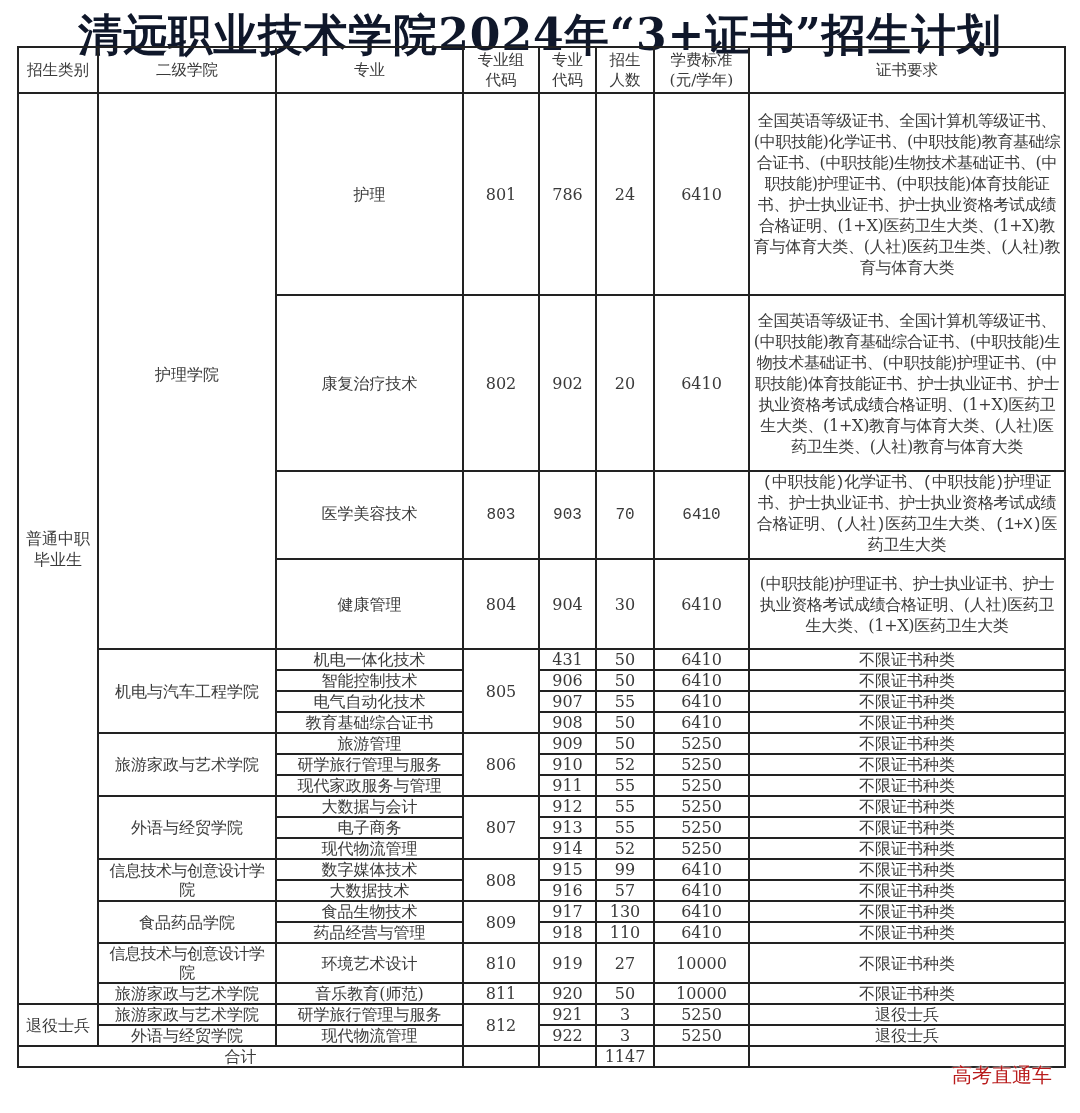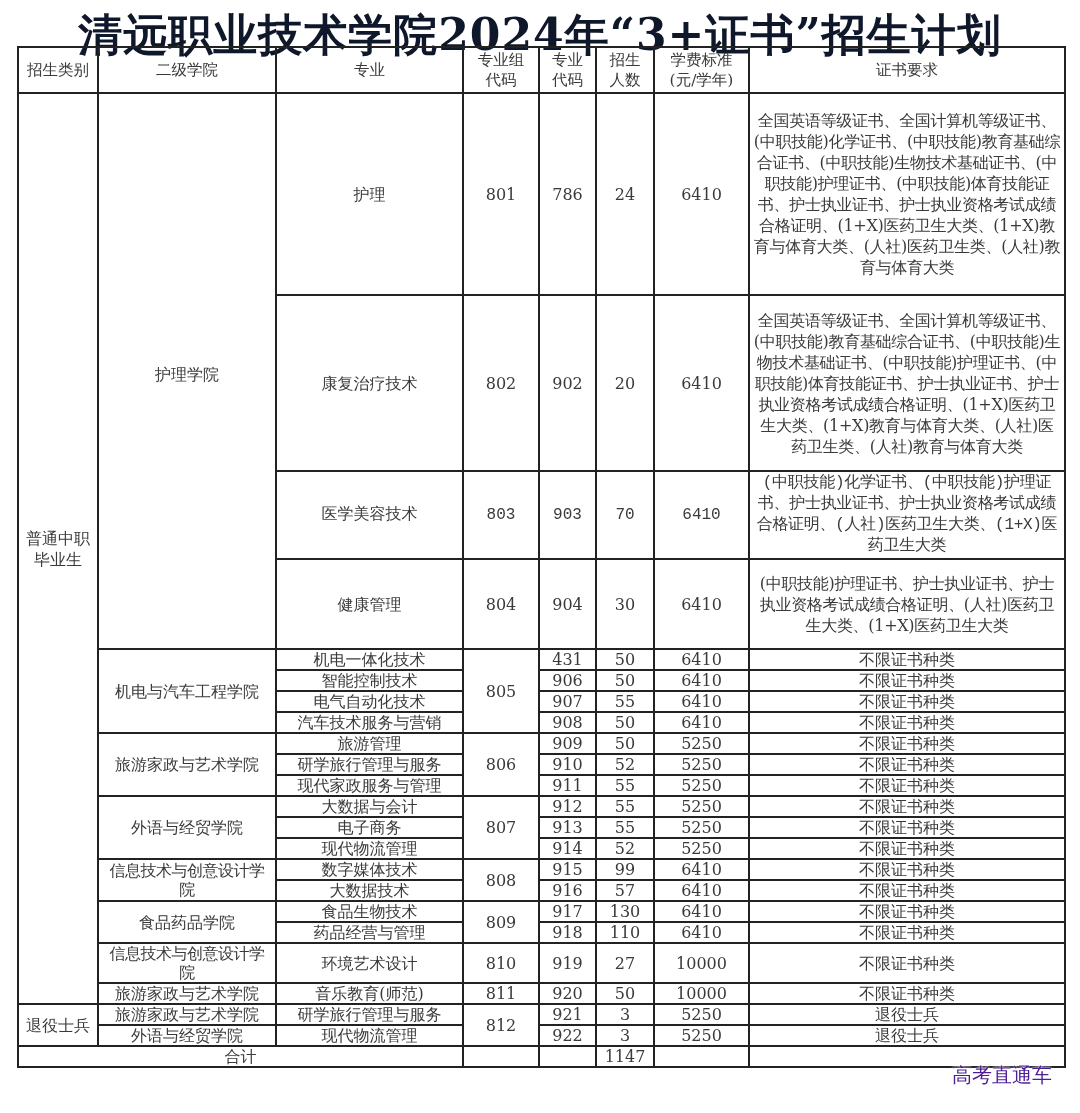--- a/index.html
+++ b/index.html
@@ -5,21 +5,21 @@
   html,body{margin:0;padding:0;background:#fff;}
   body{width:1080px;height:1113px;position:relative;overflow:hidden;font-family:"DejaVu Serif","Liberation Serif",serif;color:#333;}
   .title{position:absolute;left:0;top:8px;width:1080px;text-align:center;font-size:44px;font-weight:bold;color:#0f172a;letter-spacing:1px;line-height:54px;font-family:"DejaVu Serif","Liberation Serif",serif;}
   table.plan{position:absolute;left:17px;top:46px;border-collapse:collapse;table-layout:fixed;width:1047px;padding-left:28px;}
   table.plan td, table.plan th{border:2px solid #222;padding:0 3px;text-align:center;vertical-align:middle;font-weight:normal;font-size:16px;line-height:21px;color:#3a3a3a;overflow:hidden;}
   table.plan th{font-size:15.5px;line-height:20px;height:44px;}
   td.cert{text-align:left;font-size:15.5px;line-height:21.5px;padding:0 4px;letter-spacing:-0.3px;}
   td.small{font-size:13px;letter-spacing:-0.5px;}
   tr.r1 td{height:200px;} tr.r2 td{height:174px;} tr.r3 td{height:86px;font-family:Liberation Mono, monospace;} tr.r4 td{height:88px;}
   tr.s td{height:19px;line-height:19px;padding-top:0;padding-bottom:0;}
-  .watermark{position:absolute;right:28px;top:1062px;font-size:20px;color:#4c1d95;font-family:"DejaVu Sans","Liberation Sans",sans-serif;text-shadow:0 0 2px #fff,0 0 3px #fff;}
+  .watermark{position:absolute;right:28px;top:1062px;font-size:20px;color:#b91c1c;font-family:"DejaVu Sans","Liberation Sans",sans-serif;text-shadow:0 0 2px #fff,0 0 3px #fff;}
 </style>
 </head>
 <body>
 
 <div class="title">清远职业技术学院2024年“3+证书”招生计划</div>
 
 <table class="plan">
   <colgroup>
     <col style="width:80px">
       <col style="width:178px">
@@ -96,21 +96,21 @@
       <td>不限证书种类</td>
     </tr>
     <tr class="s">
       <td>电气自动化技术</td>
       <td>907</td>
       <td>55</td>
       <td>6410</td>
       <td>不限证书种类</td>
     </tr>
     <tr class="s">
-      <td>汽车技术服务与营销</td>
+      <td>教育基础综合证书</td>
       <td>908</td>
       <td>50</td>
       <td>6410</td>
       <td>不限证书种类</td>
     </tr>
 
     <tr class="s">
       <td rowspan="3">旅游家政与艺术学院</td>
       <td>旅游管理</td>
       <td rowspan="3">806</td>

